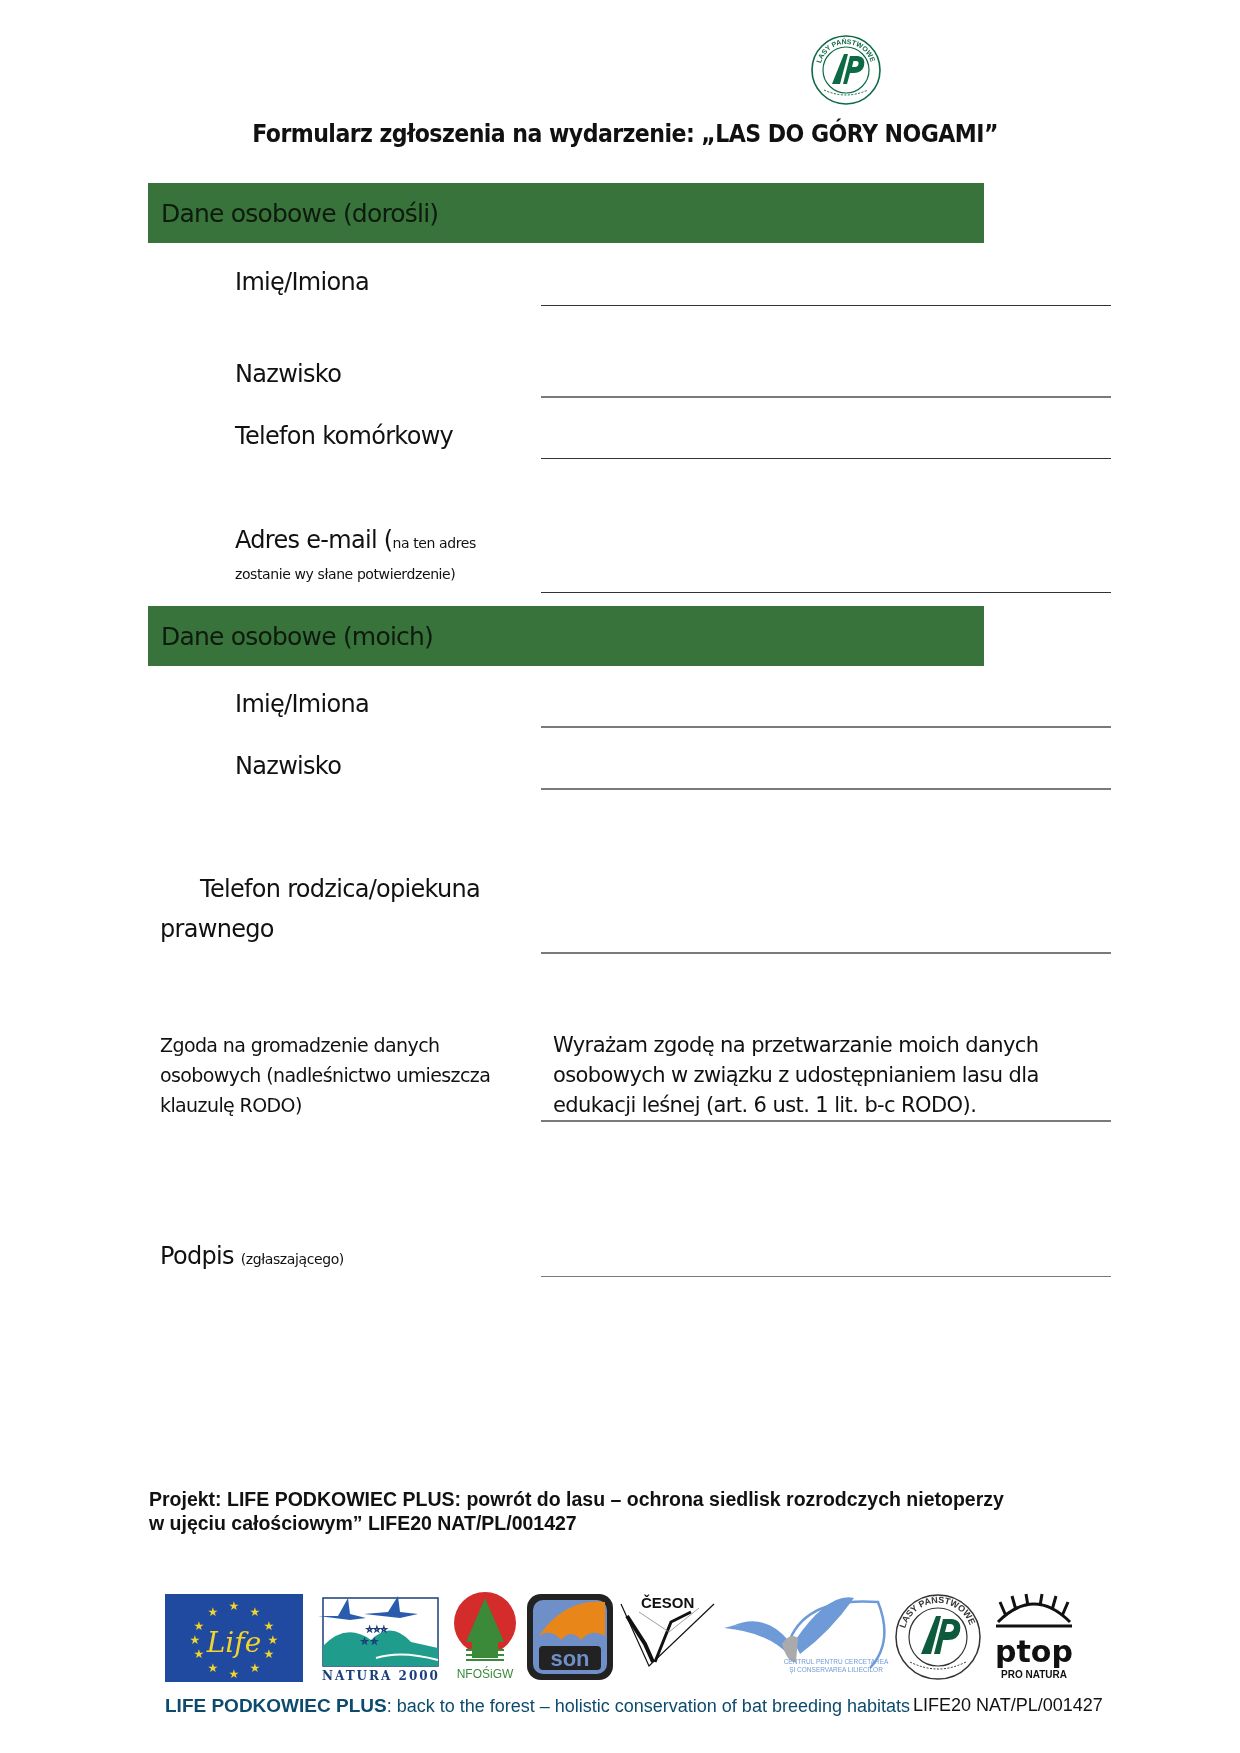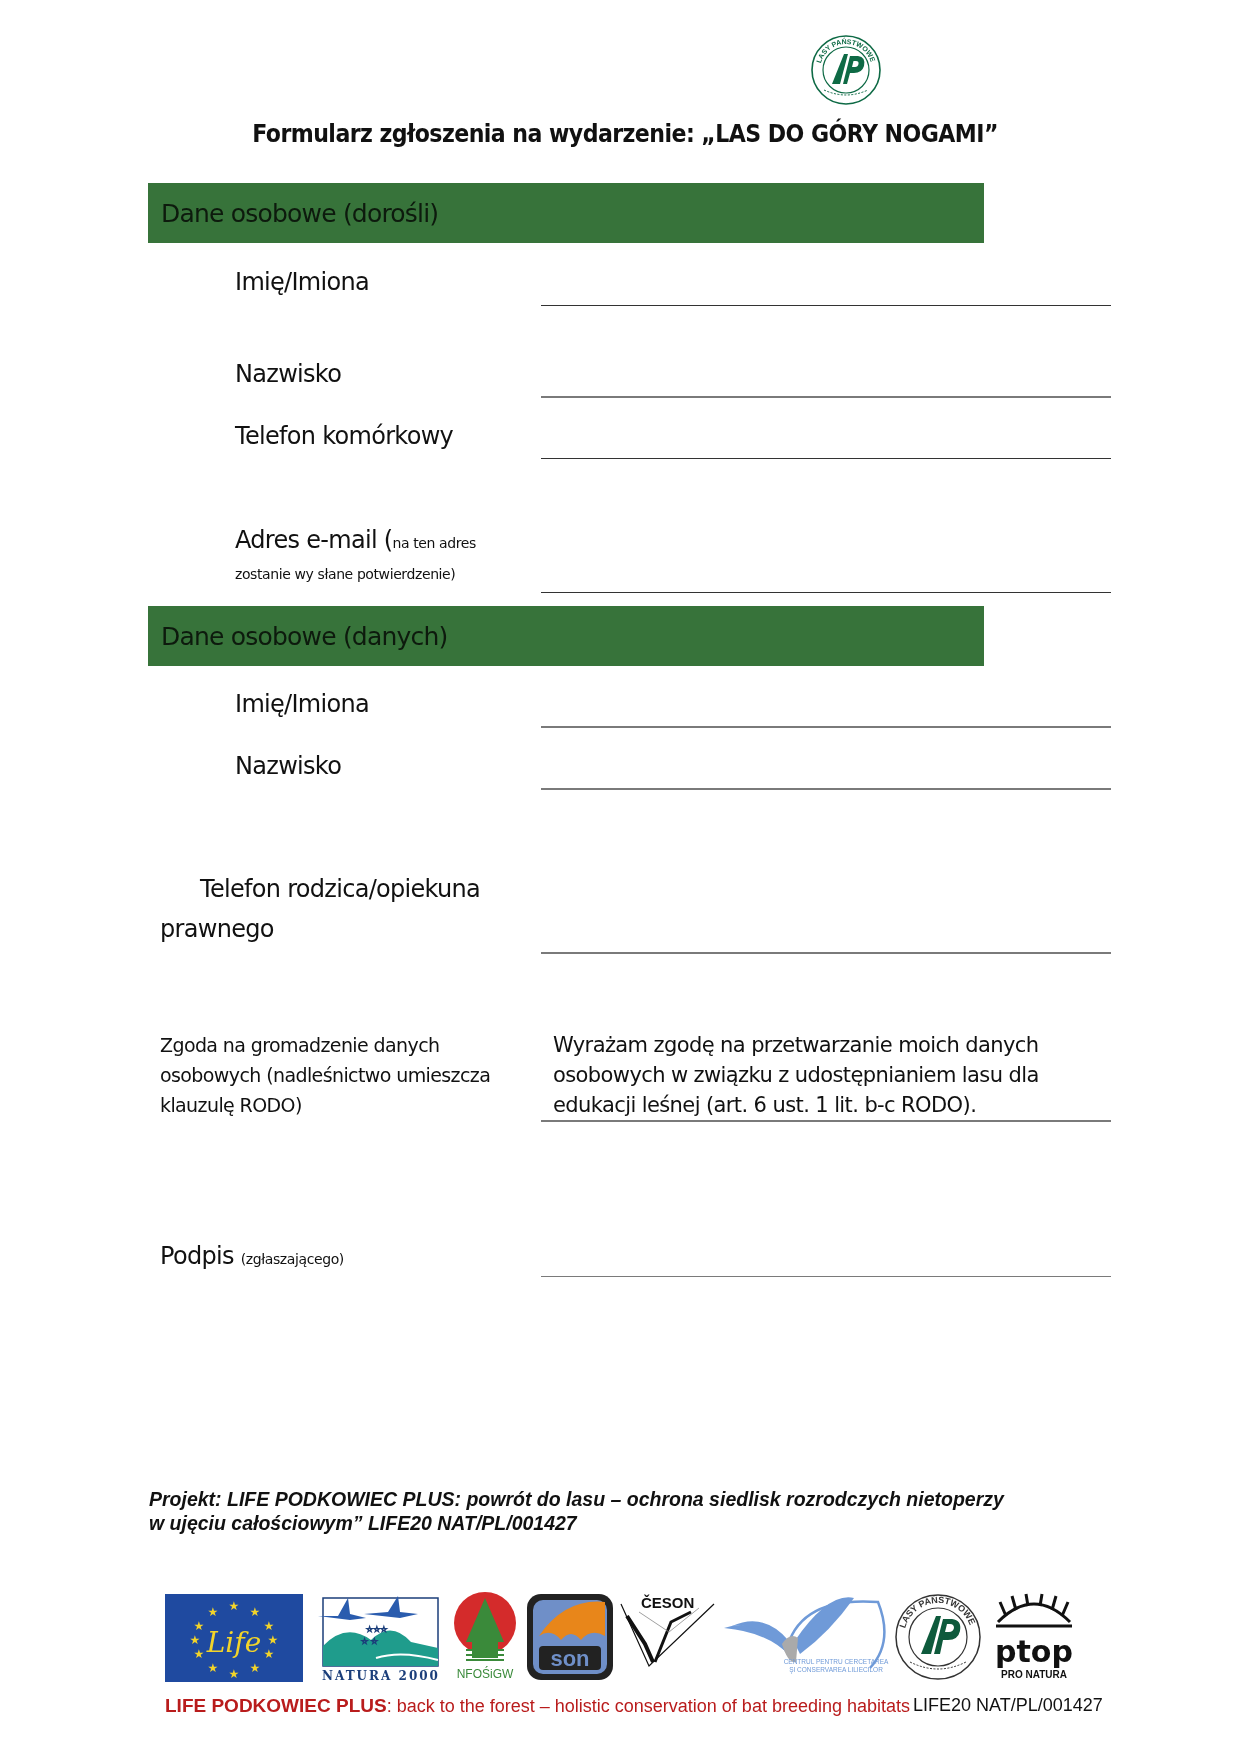--- a/index.html
+++ b/index.html
@@ -26,25 +26,25 @@
   .small { font-size:14px; letter-spacing:-0.4px; }
   .line { left:541px; width:570px; height:0; border-top:1.5px solid #333; }
   .line.grey { border-top:2px solid #7a7a7a; }
 
   .consent-left { left:160px; top:1030px; width:380px; font-family:"DejaVu Sans", sans-serif;
                   font-size:19px; line-height:30px; letter-spacing:-0.6px; color:#111; }
   .consent-right { left:553px; top:1030px; width:560px; font-family:"DejaVu Sans", sans-serif;
                    font-size:21px; line-height:30px; letter-spacing:-0.6px; color:#111; }
 
   #project { left:149px; top:1487px; width:980px; font-family:"Liberation Sans", sans-serif;
-             font-weight:bold; font-style:italic; font-size:19.5px; line-height:24px; color:#111; }
+             font-weight:bold; font-size:19.5px; line-height:24px; color:#111; }
 
   
   .logo { position:absolute; top:1592px; }
-  #footer-left { left:165px; top:1695px; font-family:"Liberation Sans", sans-serif; font-size:18px; color:#b91c1c; white-space:nowrap; }
+  #footer-left { left:165px; top:1695px; font-family:"Liberation Sans", sans-serif; font-size:18px; color:#0c4a6e; white-space:nowrap; }
   #footer-left b { font-weight:bold; font-size:19px; }
   #footer-right { left:913px; top:1695px; font-family:"Liberation Sans", sans-serif; font-size:18px; color:#111; white-space:nowrap;text-align:center; }
 </style>
 </head>
 <body>
 
 <div id="brand" class="abs">
   <svg id="brand-seal" viewBox="0 0 72 72">
     <circle cx="36" cy="36" r="34" fill="#fff" stroke="#0e6a45" stroke-width="1.6"></circle>
     <circle cx="36" cy="36" r="23" fill="none" stroke="#0e6a45" stroke-width="1.2"></circle>
@@ -71,21 +71,21 @@
 <div class="abs label" style="left:235px; top:422px;">Telefon komórkowy</div>
 <div class="abs line" style="top:458px;"></div>
 
 <div class="abs label" style="left:235px; top:526px;">
   <span>Adres e-mail (</span><span class="small">na ten adres</span>
 </div>
 <div class="abs label small" style="left:235px; top:566px;">zostanie wy słane potwierdzenie)</div>
 <div class="abs line" style="top:592px;"></div>
 
 <div class="abs section-bar" style="top:606px;">
-  <span>Dane osobowe (danych)</span>
+  <span>Dane osobowe (moich)</span>
 </div>
 
 <div class="abs label" style="left:235px; top:690px;">Imię/Imiona</div>
 <div class="abs line grey" style="top:726px;"></div>
 
 <div class="abs label" style="left:235px; top:752px;">Nazwisko</div>
 <div class="abs line grey" style="top:788px;"></div>
 
 <div class="abs label" style="left:160px; top:875px;margin-left:40px;">Telefon rodzica/opiekuna</div>
 <div class="abs label" style="left:160px; top:915px;">prawnego</div>

